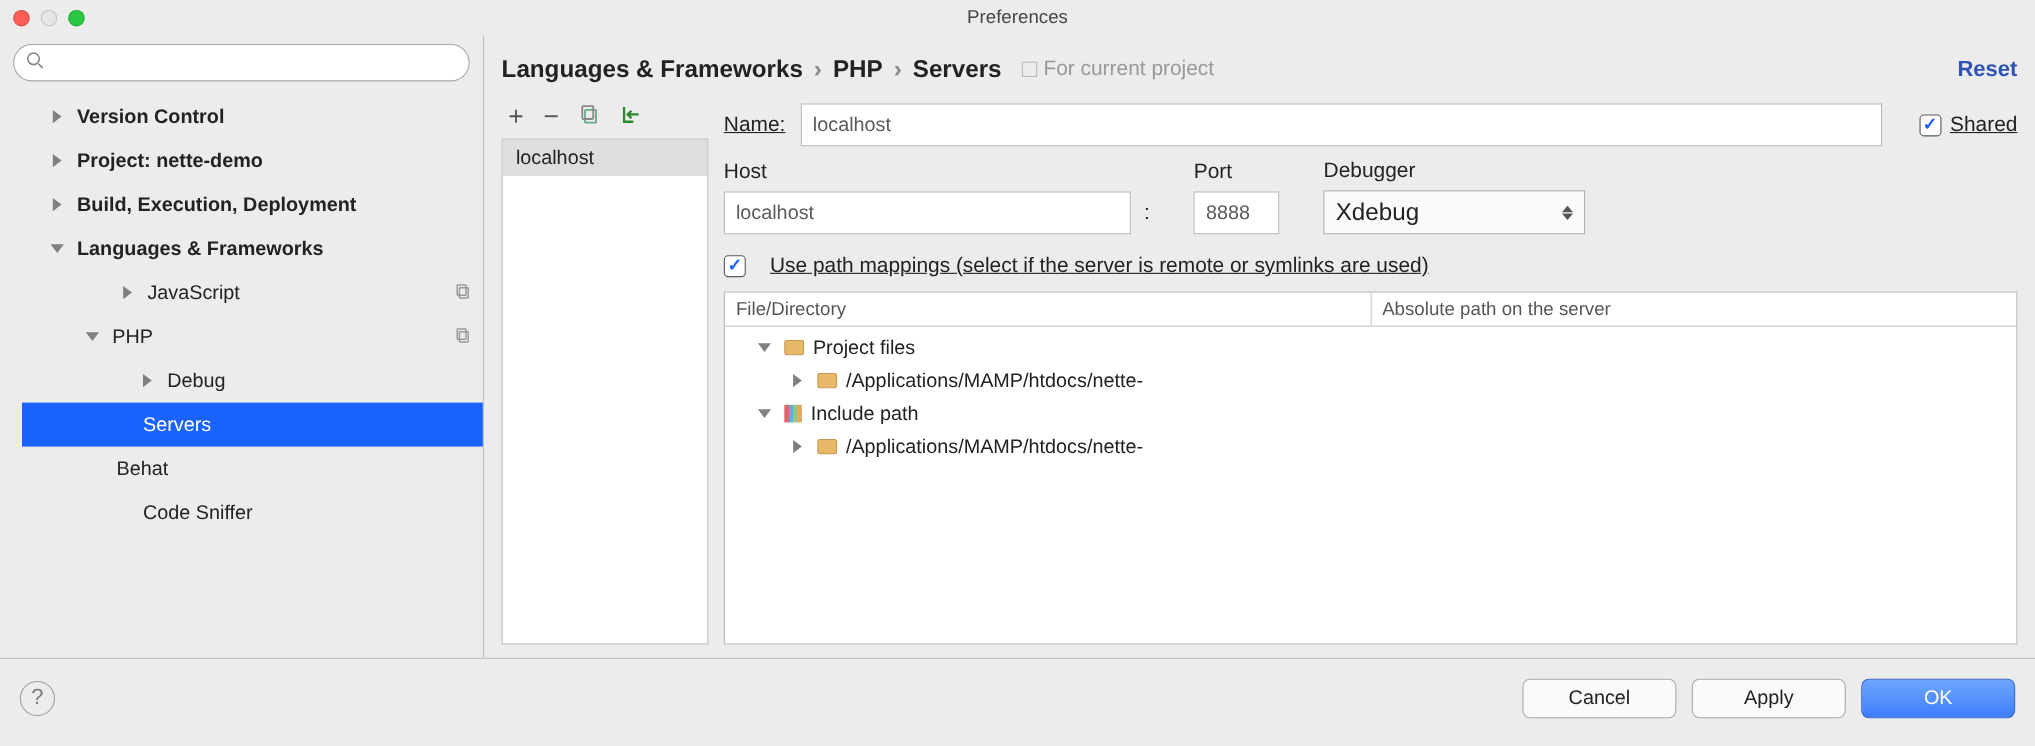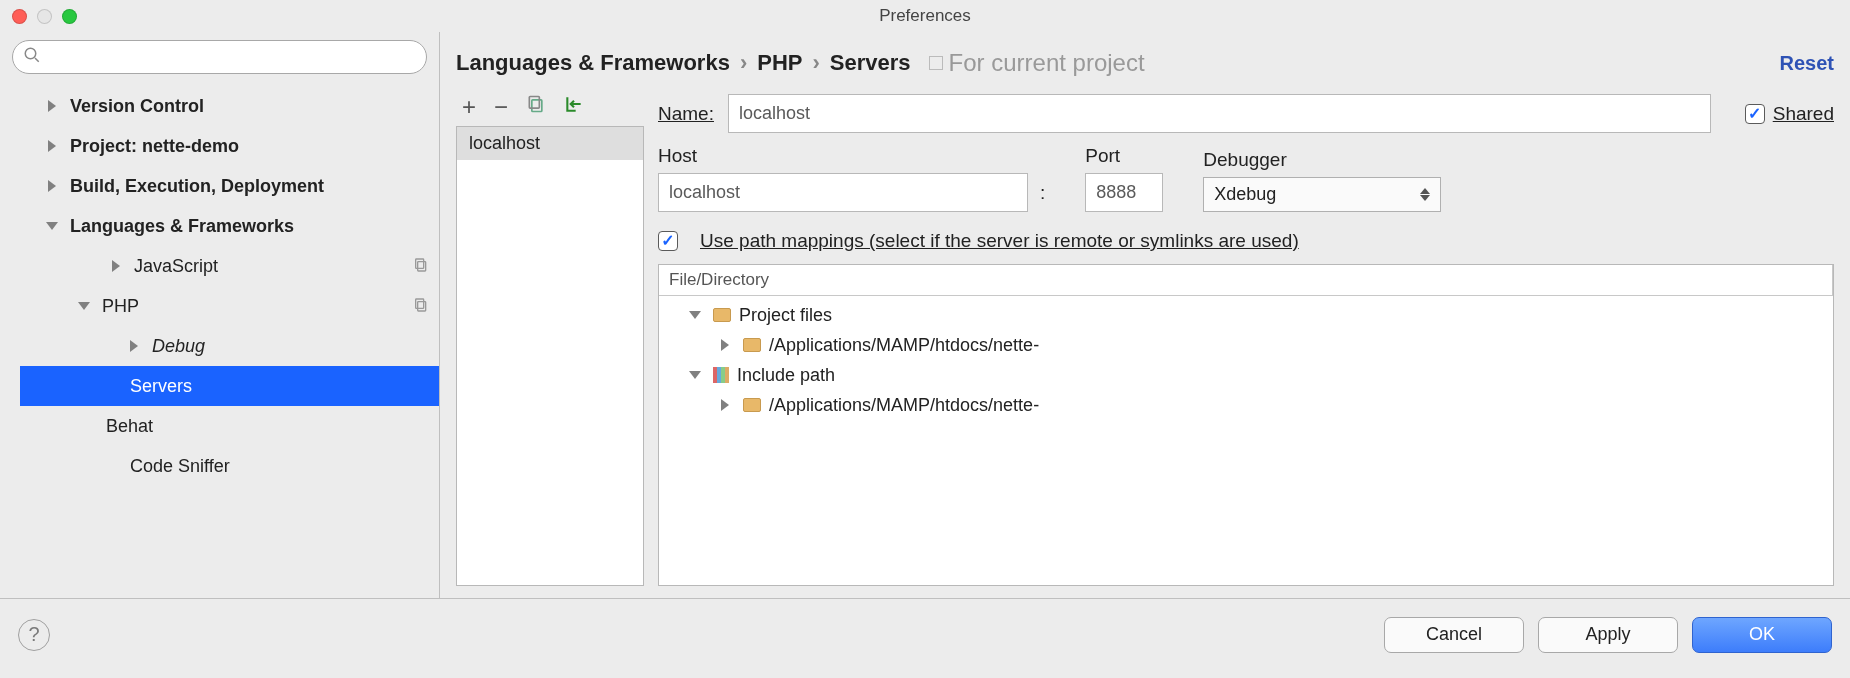--- a/index.html
+++ b/index.html
@@ -51,36 +51,36 @@
 .tree-row.sel { background:#1a63ff; color:#fff; }
 .arrow { width:0; height:0; }
 .arrow.right { border-top:6px solid transparent; border-bottom:6px solid transparent; border-left:8px solid #808080; }
 .arrow.down { border-left:6px solid transparent; border-right:6px solid transparent; border-top:8px solid #808080; }
 .arrow-slot { width:16px; display:flex; justify-content:center; margin-right:10px; }
 .overridable { margin-left:auto; color:#999; font-size:14px; }
 .right-pane { flex:1; display:flex; flex-direction:column; padding: 10px 16px 12px 16px; }
 .heading { display:flex; align-items:center; gap:10px; font-size:22px; height:42px; }
 .heading .crumb { font-weight:600; }
 .heading .sep { color:#888; font-weight:600; }
-.heading .scope { color:#999; font-size:24px; margin-left:8px; display:flex; align-items:center; gap:6px;}
+.heading .scope { color:#999; font-size:19px; margin-left:8px; display:flex; align-items:center; gap:6px;}
 .reset { margin-left:auto; color:#2e52b5; font-weight:600; font-size:20px; cursor:pointer;padding-left:35px;}
 .body { display:flex; flex:1; gap:14px; padding-top:10px; }
 .serverlist-col { width:188px; display:flex; flex-direction:column; }
 .toolbar-mini { display:flex; gap:18px; align-items:center; height:32px; padding:0 6px 6px 6px; font-size:22px; color:#666; }
 .toolbar-mini span { cursor:pointer; }
 .serverlist { flex:1; border:1px solid #b8b8b8; background:#fff; }
 .server-item { background:#dedede; padding:6px 12px; font-size:18px; }
 .form-col { flex:1; display:flex; flex-direction:column; gap:12px; }
 .row { display:flex; align-items:center; gap:14px; }
 .row label { font-size:19px;text-decoration:underline; }
 .txt-input { border:1px solid #b8b8b8; background:#fff; padding:8px 10px; font-size:18px; color:#5a5a5a;}
 .name-input { flex:1; }
 .host-input { width:370px;}
 .port-input { width:78px; text-align:left;}
-.select { border:1px solid #b0b0b0; background:#fafafa; padding:6px 10px; font-size:18px; width:238px; position:relative; display:flex; align-items:center;}
+.select { border:1px solid #b0b0b0; background:#fafafa; padding:6px 10px; font-size:22px; width:238px; position:relative; display:flex; align-items:center;}
 .select .updn { margin-left:auto; display:flex; flex-direction:column; gap:1px;}
 .updn .u,.updn .d{width:0;height:0;border-left:5px solid transparent;border-right:5px solid transparent;}
 .updn .u{border-bottom:6px solid #555;}
 .updn .d{border-top:6px solid #555;}
 .checkbox { width:20px; height:20px; border:1.5px solid #5a5a5a; border-radius:4px; background:#fff; display:inline-flex; align-items:center; justify-content:center; margin-right:8px;}
 .checkbox.checked::after{ content:"✓"; color:#1a63ff; font-weight:bold; font-size:16px; line-height:1;}
 .pathgrid { border:1px solid #b8b8b8; background:#fff; flex:1; display:flex; flex-direction:column; }
 .pathgrid .hdr { display:flex; border-bottom:1px solid #c8c8c8; font-size:17px; color:#555; }
 .pathgrid .hdr div { padding:5px 10px; }
 .pathgrid .hdr .c1 { flex:1; border-right:1px solid #c8c8c8;}
@@ -171,21 +171,21 @@
             <div class="arrow down"></div>
           </div>
         <span>PHP</span>
         <span class="overridable">
           <svg width="16" height="16" viewBox="0 0 24 24" fill="none" stroke="#999" stroke-width="2">
               <rect x="7" y="7" width="12" height="14" rx="1"></rect>
               <rect x="4" y="3" width="12" height="14" rx="1"></rect>
             </svg>
         </span>
       </div>
-      <div class="tree-row" style="padding-left:106px;font-style:italic;">
+      <div class="tree-row" style="padding-left:106px;">
         <div class="arrow-slot">
             <div class="arrow right"></div>
           </div>
         <span>Debug</span>
       </div>
       <div class="tree-row sel" style="padding-left:110px;">
         <span>Servers</span>
       </div>
       <div class="tree-row" style="padding-left:86px;">
         <span>Behat</span>
@@ -268,20 +268,21 @@
         </div>
 
         <div class="row" style="margin-top:6px;">
           <span class="checkbox checked"></span>
           <label>Use path mappings (select if the server is remote or symlinks are used)</label>
         </div>
 
         <div class="pathgrid">
           <div class="hdr">
             <div class="c1">File/Directory</div>
+            <div class="c2">Absolute path on the server</div>
           </div>
           <div class="tree2">
             <div class="p-row">
               <div class="indent1"></div>
               <div class="arrow-slot">
                   <div class="arrow down"></div>
                 </div>
               <span class="folder-ico"></span>
               <span>Project files</span>
             </div>

